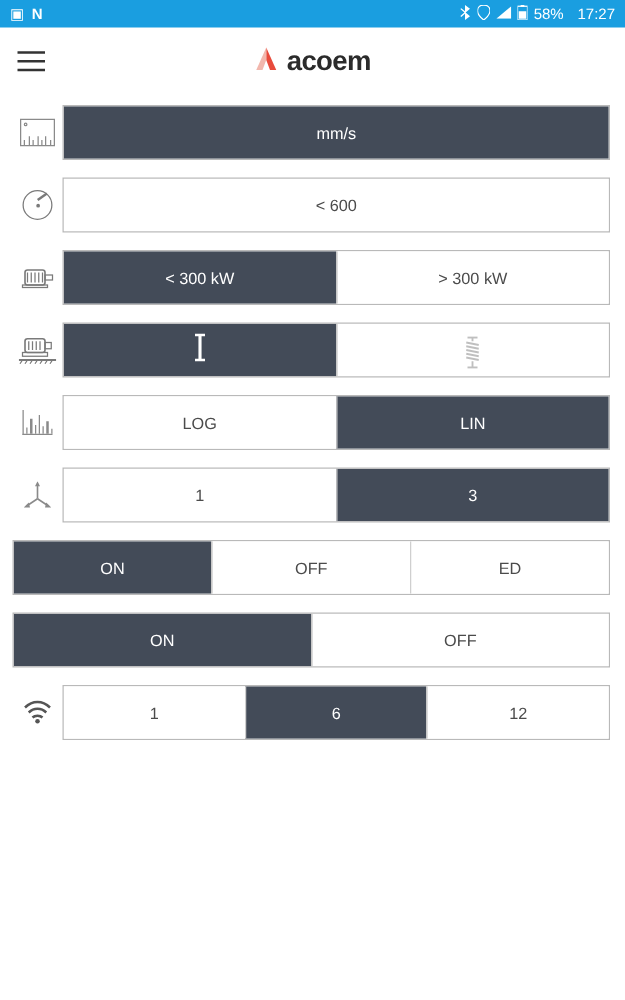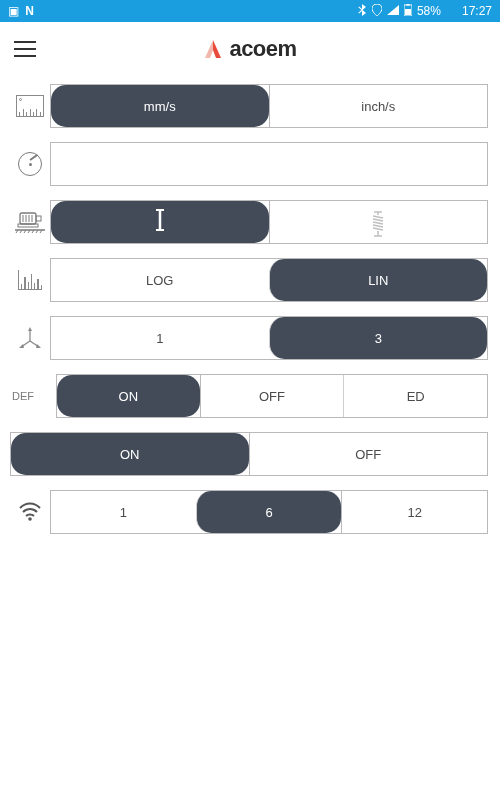--- a/index.html
+++ b/index.html
@@ -25,21 +25,21 @@
     position: relative;
   }
   .hamburger {
     width: 22px; height: 16px;
     display: flex; flex-direction: column; justify-content: space-between;
     cursor: pointer;
   }
   .hamburger span { display: block; height: 2px; background: #333; width: 100%; }
   .brand {
     position: absolute; left: 0; right: 0;
-    display: flex; justify-content: center; align-items: center;
+    display: flex; justify-content: center; align-items: flex-start;
     pointer-events: none;
     gap: 6px;
   }
   .brand-logo {
     width: 20px; height: 22px; position: relative;
   }
   .brand-logo svg { width: 20px; height: 22px; }
   .brand-text { font-size: 22px; font-weight: 700; color: #2b2b2b; letter-spacing: -0.5px; }
   .content { padding: 8px 12px 0 10px; }
   .row {
@@ -83,21 +83,20 @@
     font-weight: 500;
     color: #4b4b4b;
     background: #fff;
     cursor: pointer;
     user-select: none;
   }
   .seg-btn + .seg-btn { border-left: 1px solid #cfcfcf; }
   .seg-btn.selected {
     background: #434b58;
     color: #fff;
-    border-radius: 15px;
   }
   .seg-btn.selected + .seg-btn { border-left-color: #b9b9b9; }
   .icon-box {
     width: 28px; height: 22px; border: 1px solid #8a8a8a; position: relative;
   }
   .ruler-ticks { position:absolute; bottom:0; left:0; right:0; height:8px; display:flex; justify-content:space-evenly; align-items:flex-end; }
   .ruler-ticks span { width:1px; background:#8a8a8a; }
   .gauge { width:24px; height:24px; border:1.5px solid #7a7a7a; border-radius:50%; position:relative; }
   .gauge::after { content:""; position:absolute; width:9px; height:1.5px; background:#7a7a7a; left:11px; top:6px; transform-origin:left center; transform:rotate(-35deg); }
   .gauge::before { content:""; position:absolute; width:3px; height:3px; background:#7a7a7a; border-radius:50%; left:9.5px; top:9.5px; }
@@ -136,21 +135,21 @@
         </svg>
     </span>
     <span class="status-icon">
       <svg width="8" height="12" viewBox="0 0 8 12">
           <rect x="0" y="1" width="8" height="11" fill="none" stroke="#fff" stroke-width="1"></rect>
           <rect x="2.5" y="0" width="3" height="1.5" fill="#fff"></rect>
           <rect x="1" y="5" width="6" height="6" fill="#fff"></rect>
         </svg>
     </span>
     <span>58%</span>
-    <span style="margin-left:16px;">17:27</span>
+    <span style="margin-left:6px;">17:27</span>
   </div>
 </div>
 
 <div class="header">
   <div class="hamburger">
     <span></span>
       <span></span>
       <span></span>
   </div>
   <div class="brand">
@@ -176,32 +175,50 @@
             <span style="height:4px"></span>
             <span style="height:7px"></span>
             <span style="height:4px"></span>
             <span style="height:7px"></span>
             <span style="height:4px"></span>
           </div>
       </div>
     </div>
     <div class="seg">
       <div class="seg-btn selected">mm/s</div>
-      <div class="seg-btn">inch/s</div>
     </div>
   </div>
 
   <div class="row">
     <div class="row-icon">
         <div class="gauge"></div>
       </div>
     <div class="seg">
-    </div>
-  </div>
-
+      <div class="seg-btn">&lt; 600</div>
+    </div>
+  </div>
+
+  <div class="row">
+    <div class="row-icon motor">
+      <svg viewBox="0 0 28 20">
+          <rect x="4" y="4" width="16" height="12" rx="2" fill="none" stroke="#7a7a7a" stroke-width="1.3"></rect>
+          <line x1="6" y1="6" x2="6" y2="14" stroke="#7a7a7a"></line>
+          <line x1="9" y1="6" x2="9" y2="14" stroke="#7a7a7a"></line>
+          <line x1="12" y1="6" x2="12" y2="14" stroke="#7a7a7a"></line>
+          <line x1="15" y1="6" x2="15" y2="14" stroke="#7a7a7a"></line>
+          <line x1="18" y1="6" x2="18" y2="14" stroke="#7a7a7a"></line>
+          <rect x="20" y="8" width="6" height="4" fill="none" stroke="#7a7a7a"></rect>
+          <rect x="2" y="16" width="20" height="2" fill="none" stroke="#7a7a7a"></rect>
+        </svg>
+    </div>
+    <div class="seg">
+      <div class="seg-btn selected">&lt; 300 kW</div>
+      <div class="seg-btn">&gt; 300 kW</div>
+    </div>
+  </div>
 
   <div class="row">
     <div class="row-icon motor2">
       <svg viewBox="0 0 30 24">
           <rect x="5" y="3" width="16" height="11" rx="2" fill="none" stroke="#7a7a7a" stroke-width="1.3"></rect>
           <line x1="8" y1="5" x2="8" y2="12" stroke="#7a7a7a"></line>
           <line x1="11" y1="5" x2="11" y2="12" stroke="#7a7a7a"></line>
           <line x1="14" y1="5" x2="14" y2="12" stroke="#7a7a7a"></line>
           <line x1="17" y1="5" x2="17" y2="12" stroke="#7a7a7a"></line>
           <rect x="21" y="6" width="5" height="5" fill="none" stroke="#7a7a7a"></rect>
@@ -267,21 +284,20 @@
           <polygon points="22,21 18,17 17,21" fill="#8a8a8a"></polygon>
         </svg>
     </div>
     <div class="seg">
       <div class="seg-btn">1</div>
       <div class="seg-btn selected">3</div>
     </div>
   </div>
 
   <div class="row">
-    <div class="row-label">DEF</div>
     <div class="seg">
       <div class="seg-btn selected">ON</div>
       <div class="seg-btn">OFF</div>
       <div class="seg-btn">ED</div>
     </div>
   </div>
 
   <div class="row">
     <div class="seg">
       <div class="seg-btn selected">ON</div>

